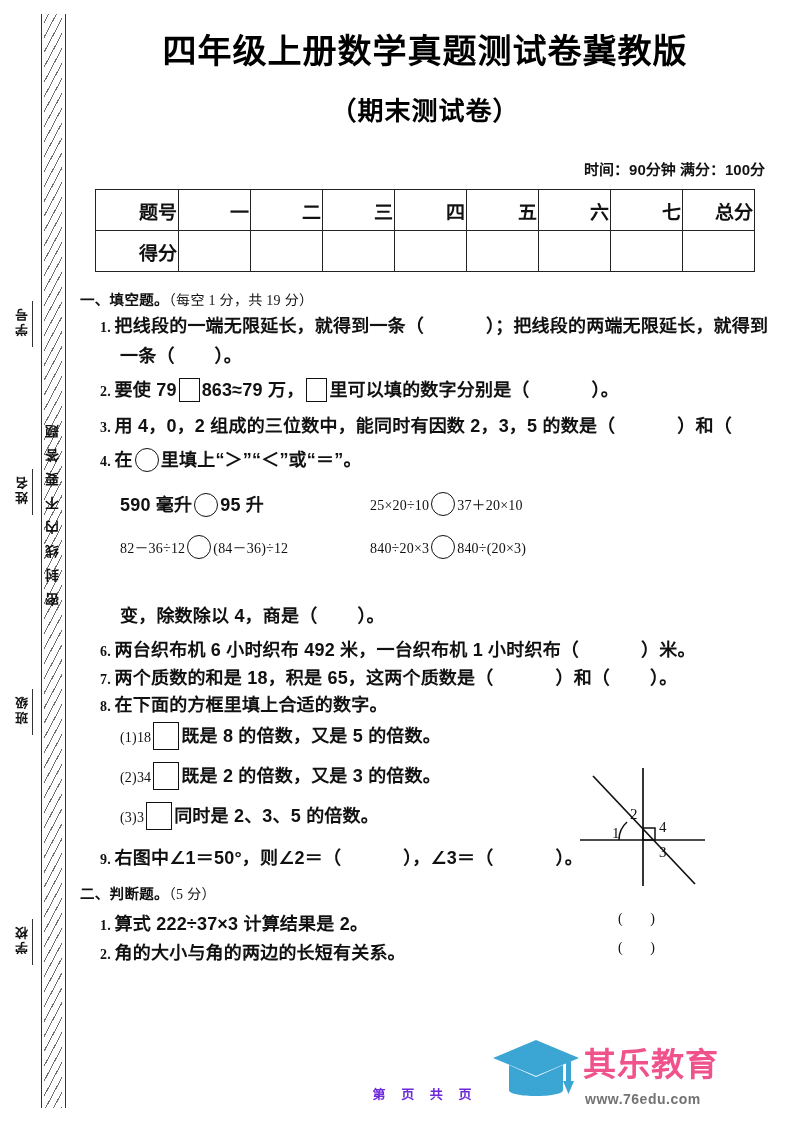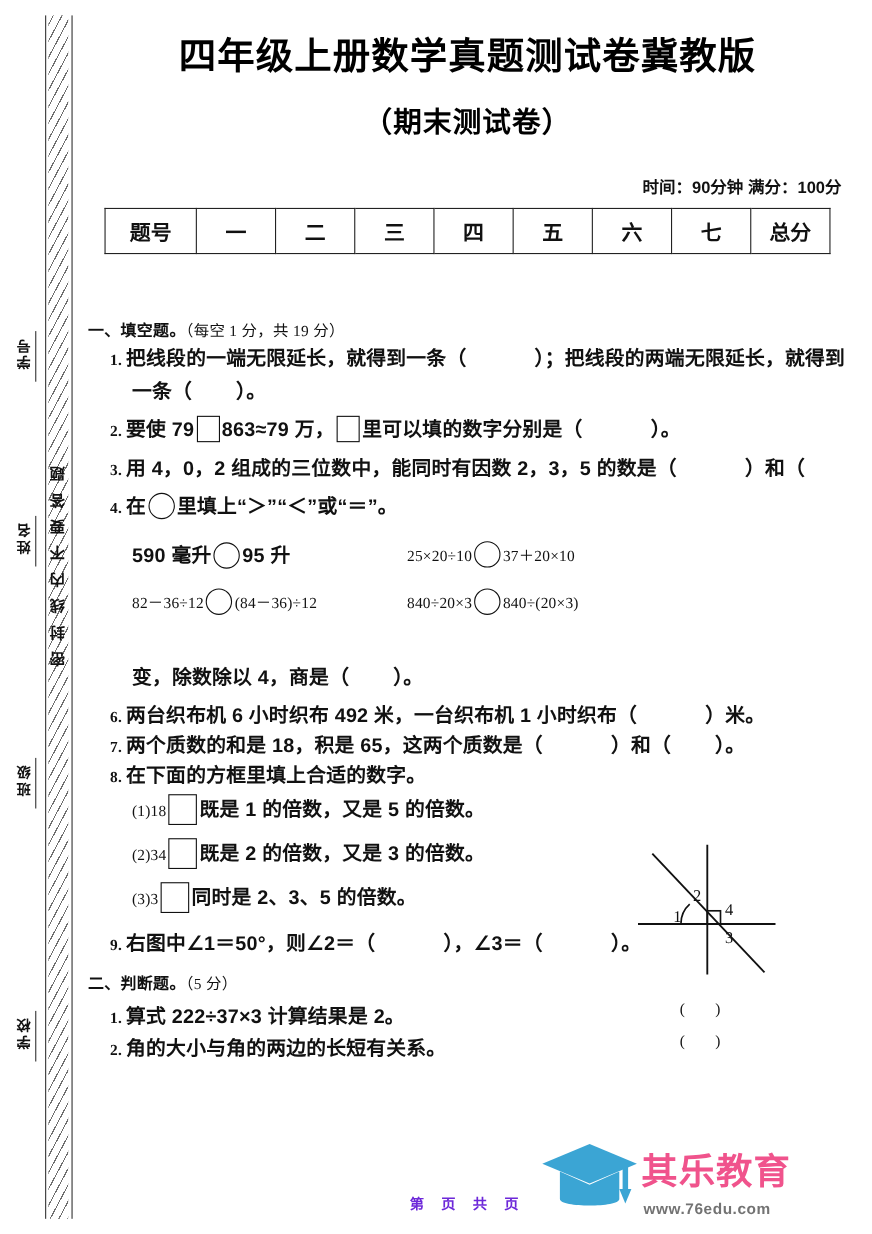--- a/index.html
+++ b/index.html
@@ -88,21 +88,21 @@
     font-family:"Liberation Sans","DejaVu Sans",sans-serif;
     white-space:nowrap;
   }
 
   
   table.score{
     position:absolute;left:15px;top:189px;width:660px;
     border-collapse:collapse;table-layout:fixed;
   }
   table.score td{
-    border:1px solid #222;height:38px;text-align:center;
+    border:1px solid #222;height:38px;text-align:right;
     font-size:19px;font-weight:bold;
     font-family:"Liberation Sans","DejaVu Sans",sans-serif;
   }
   table.score td.hdr{width:80px;}
 
   
   .sec{
     position:absolute;font-size:14.5px;
     font-family:"Liberation Sans","DejaVu Sans",sans-serif;
     font-weight:bold;letter-spacing:.3px;white-space:nowrap;
@@ -205,20 +205,31 @@
         <td class="hdr">题号</td>
         <td>一</td>
         <td>二</td>
         <td>三</td>
         <td>四</td>
         <td>五</td>
         <td>六</td>
         <td>七</td>
         <td>总分</td>
       </tr>
+      <tr>
+        <td class="hdr">得分</td>
+        <td></td>
+        <td></td>
+        <td></td>
+        <td></td>
+        <td></td>
+        <td></td>
+        <td></td>
+        <td></td>
+      </tr>
     </tbody>
       </table>
 
     <div class="sec" style="left:0px;top:288px;">
       <span>一、填空题。</span><span class="num" style="font-weight:normal">（每空 1 分，共 19 分）</span>
     </div>
 
     <div class="q" style="left:20px;top:313px;">
       <span class="qn">1.</span>
       <span class="cn">把线段的一端无限延长，就得到一条（</span><span class="blank"></span><span class="cn">）；把线段的两端无限延长，就得到</span>
@@ -269,21 +280,21 @@
       <span class="qn">7.</span>
       <span class="cn">两个质数的和是 18，积是 65，这两个质数是（</span><span class="blank"></span><span class="cn">）和（</span><span class="blank s"></span><span class="cn">）。</span>
     </div>
 
     <div class="q" style="left:20px;top:692px;">
       <span class="qn">8.</span>
       <span class="cn">在下面的方框里填上合适的数字。</span>
     </div>
 
     <div class="q" style="left:40px;top:722px;">
-      <span class="num">(1)18</span><span class="sqbox big"></span><span class="cn">既是 1 的倍数，又是 5 的倍数。</span>
+      <span class="num">(1)18</span><span class="sqbox big"></span><span class="cn">既是 8 的倍数，又是 5 的倍数。</span>
     </div>
     <div class="q" style="left:40px;top:762px;">
       <span class="num">(2)34</span><span class="sqbox big"></span><span class="cn">既是 2 的倍数，又是 3 的倍数。</span>
     </div>
     <div class="q" style="left:40px;top:802px;">
       <span class="num">(3)3</span><span class="sqbox big"></span><span class="cn">同时是 2、3、5 的倍数。</span>
     </div>
 
     <div class="q" style="left:20px;top:845px;">
       <span class="qn">9.</span>

